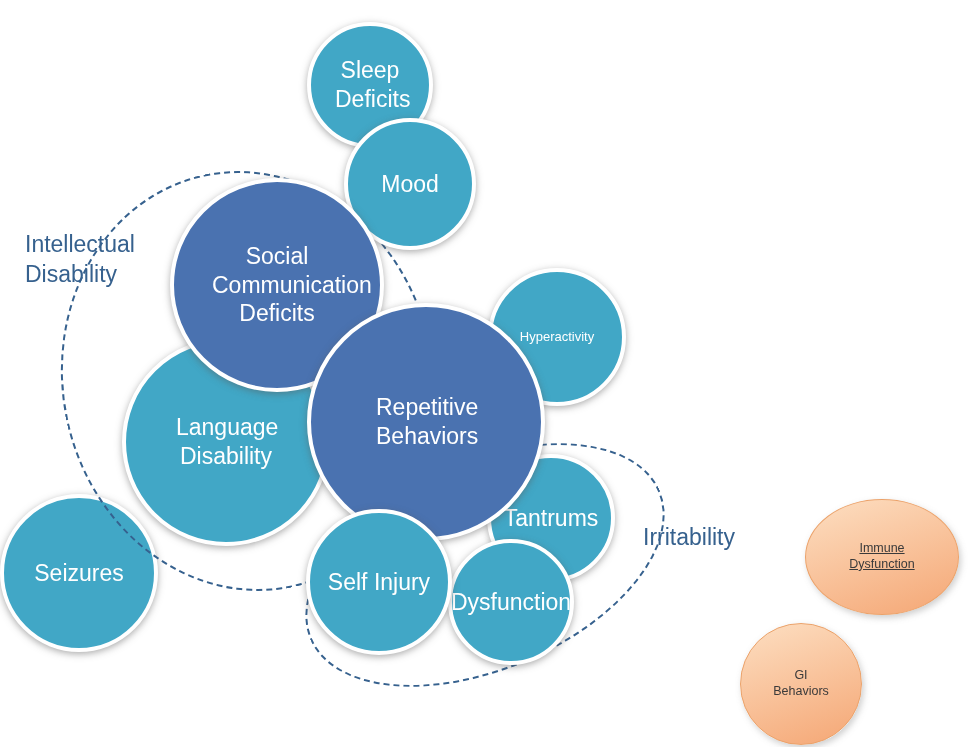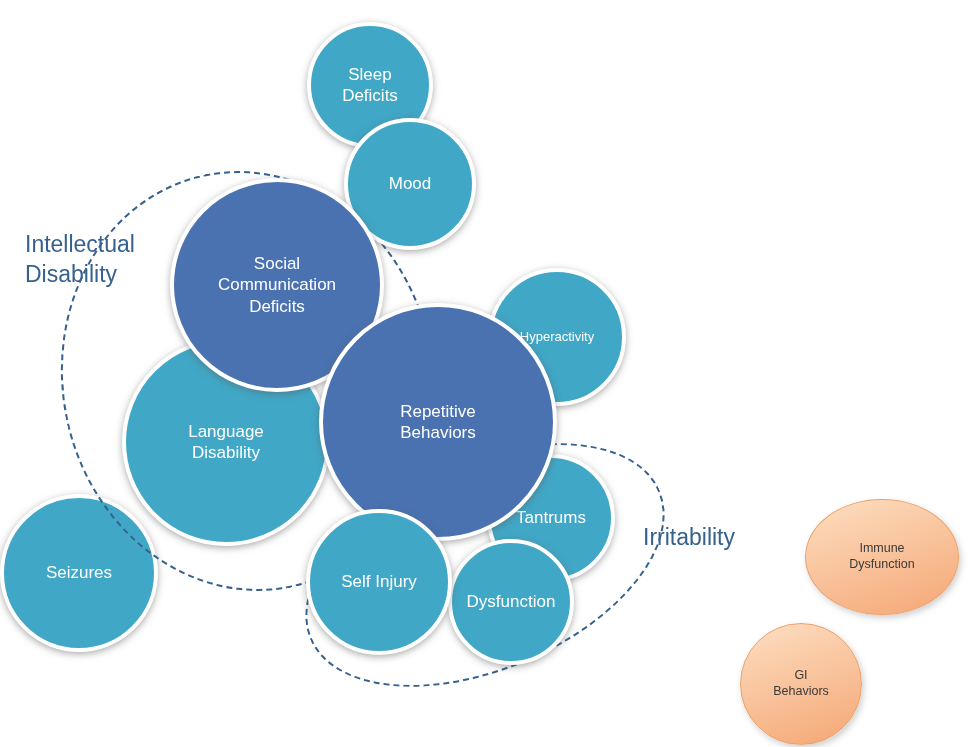--- a/index.html
+++ b/index.html
@@ -14,21 +14,21 @@
     position:absolute;
     border-radius:50%;
     display:flex;
     align-items:center;
     justify-content:center;
     text-align:center;
     box-sizing:border-box;
     border:4px solid #ffffff;
     box-shadow:0 2px 7px rgba(90,90,90,0.5);
     color:#ffffff;
-    font-size:17px;
+    font-size:23px;
     line-height:1.25;
   }
   .bubble.teal{ background:var(--teal,#41A7C6); }
   .bubble.blue{ background:var(--blue,#4A72B0); }
   .bubble.orange{
     background:linear-gradient(160deg, var(--orange_light,#FCD9BA) 10%, var(--orange,#F5A978) 95%);
     color:var(--text_dark,#3A3A3A);
     border:1px solid #EBA26A;
     box-shadow:2px 3px 6px rgba(120,120,120,0.35);
     font-size:12.5px;
@@ -77,41 +77,41 @@
   </div>
 
   <div class="bubble blue" style="left:170px; top:178px; width:214px; height:214px; z-index:7;">
     <span style="width:130px;">Social Communication Deficits</span>
   </div>
 
   <div class="bubble teal" style="left:122px; top:338px; width:208px; height:208px; z-index:6;">
     <span style="width:100px;">Language Disability</span>
   </div>
 
-  <div class="bubble blue" style="left:319px; top:303px; width:238px; height:238px; z-index:9;">
+  <div class="bubble blue" style="left:307px; top:303px; width:238px; height:238px; z-index:9;">
     <span style="width:100px;">Repetitive Behaviors</span>
   </div>
 
   <div class="bubble teal" style="left:0px; top:494px; width:158px; height:158px; z-index:1;">
     <span>Seizures</span>
   </div>
 
   <div class="bubble teal" style="left:487px; top:454px; width:128px; height:128px; z-index:7;">
     <span>Tantrums</span>
   </div>
 
   <div class="bubble teal" style="left:306px; top:509px; width:146px; height:146px; z-index:11;">
     <span>Self Injury</span>
   </div>
 
   <div class="bubble teal" style="left:448px; top:539px; width:126px; height:126px; z-index:10;">
     <span>Dysfunction</span>
   </div>
 
   <div class="bubble orange" style="left:805px; top:499px; width:154px; height:116px; z-index:3;">
-    <span style="width:80px;">Immune Dysfunction</span>
+    <span style="width:80px;text-decoration:underline;">Immune Dysfunction</span>
   </div>
 
   <div class="bubble orange" style="left:740px; top:623px; width:122px; height:122px; z-index:3;">
     <span style="width:70px;">GI Behaviors</span>
   </div>
 
 </div>
 
 </body></html>

